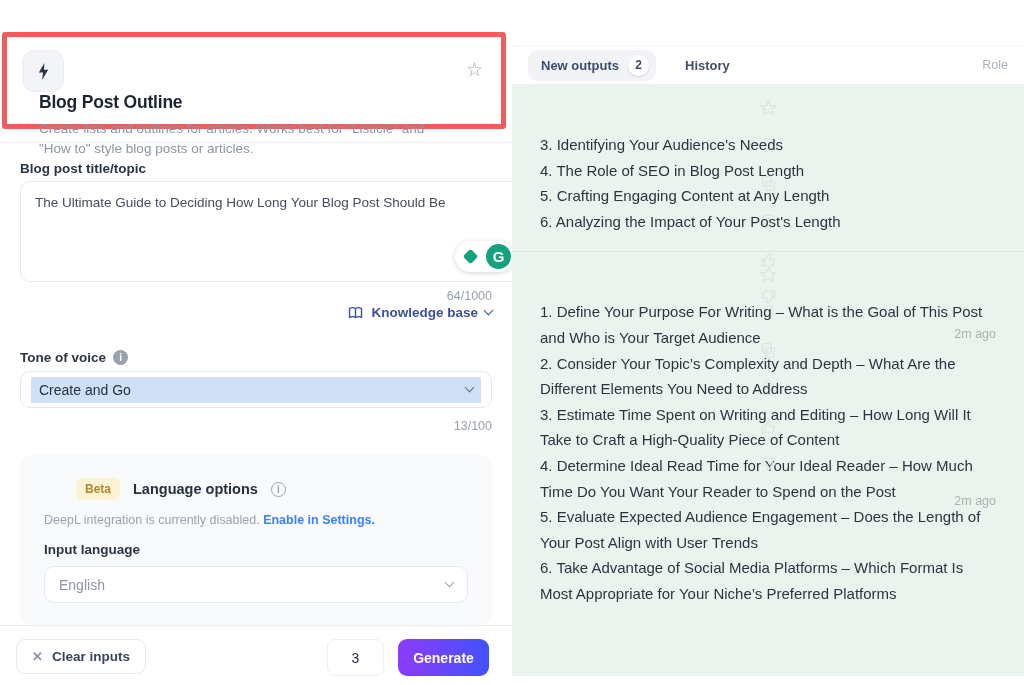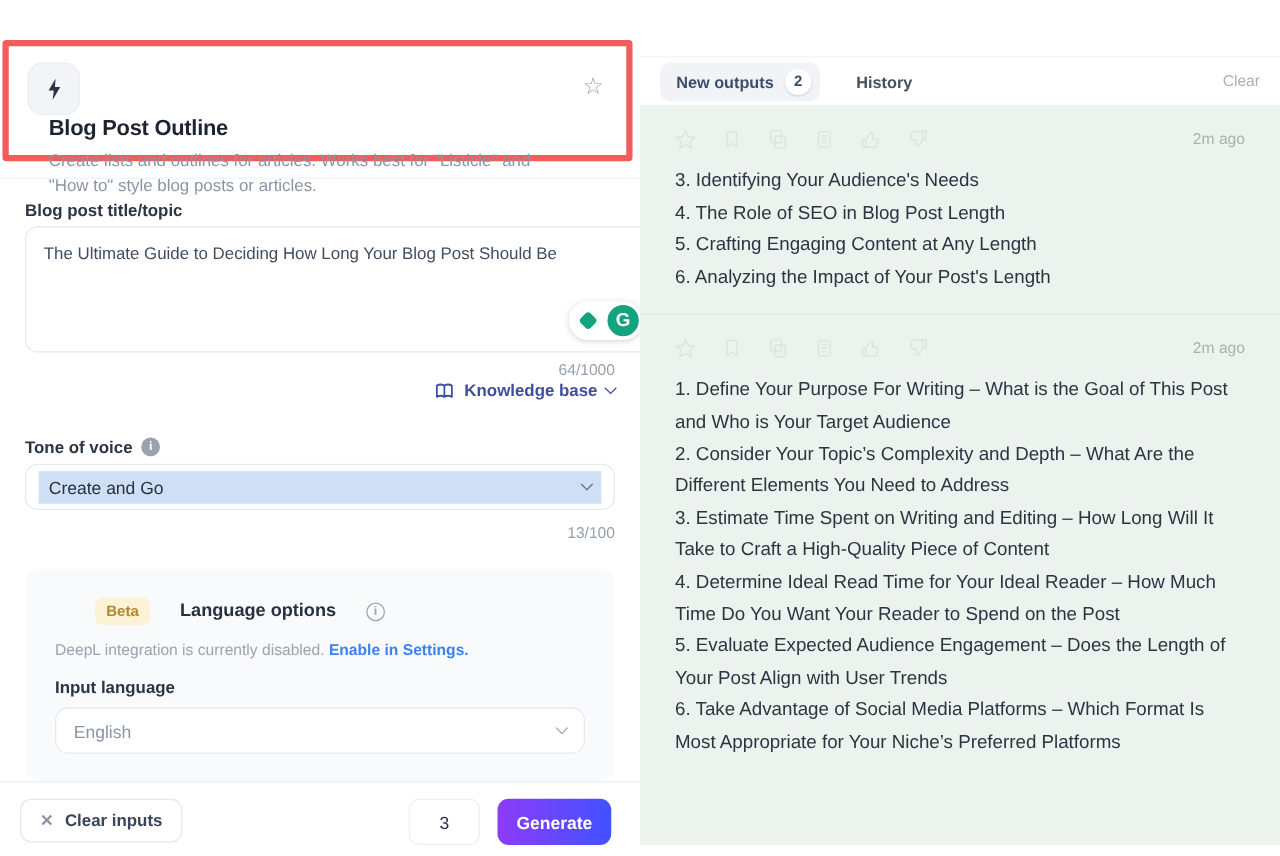--- a/index.html
+++ b/index.html
@@ -36,21 +36,21 @@
   .kb-chev{color:var(--link-blue);}
 
   .tone-label-row{position:absolute;left:20px;top:350px;display:flex;align-items:center;gap:7px;}
   .info-filled{width:15px;height:15px;border-radius:50%;background:#99a2ae;color:#fff;font-size:10px;font-weight:700;display:flex;align-items:center;justify-content:center;font-style:normal;}
   .tone-select{position:absolute;left:20px;top:371px;width:472px;height:37px;border:1px solid #e4e9ef;border-radius:10px;background:#fff;display:flex;align-items:center;padding:0 10px;cursor:pointer;}
   .tone-hl{flex:1;background:var(--selection-blue);padding:5px 8px;font-size:14px;color:#27303e;display:flex;align-items:center;}
   .tone-chev{margin-left:auto;color:#5b6b84;}
   .tone-count{top:419px;}
 
   .lang-card{position:absolute;left:20px;top:455px;width:472px;height:170px;background:#f8fafb;border-radius:12px;padding:23px 24px;}
-  .lang-head{display:flex;align-items:center;gap:24px;padding-left:32px;}
+  .lang-head{display:flex;align-items:center;gap:13px;padding-left:32px;}
   .beta{background:var(--beta-bg);color:var(--beta-text);font-size:12px;font-weight:700;padding:4px 9px;border-radius:6px;}
   .lang-title{font-size:14.5px;font-weight:700;color:#27303e;}
   .info-outline{width:15px;height:15px;border-radius:50%;border:1.4px solid #9aa3af;color:#9aa3af;font-size:10px;font-weight:700;display:flex;align-items:center;justify-content:center;font-style:normal;}
   .lang-notice{margin-top:13px;font-size:12.5px;color:#9aa3af;}
   .lang-notice b{color:#3b82f6;font-weight:700;}
   .input-label{margin-top:15px;}
   .lang-select{margin-top:9px;height:37px;border:1px solid #e4e9ef;border-radius:10px;background:#fff;display:flex;align-items:center;padding:0 14px;font-size:14px;color:#8b95a5;cursor:pointer;}
   .lang-chev{margin-left:auto;color:#9aa3af;}
 
   .footer{position:absolute;left:0;top:625px;width:512px;height:60px;background:#fff;border-top:1px solid #e9edf1;}
@@ -62,21 +62,21 @@
   
   .right{position:absolute;left:512px;top:0;width:512px;height:685px;background:#fff;}
   .out-header{position:absolute;left:0;top:45px;width:512px;height:40px;background:#fff;border-top:1px solid #f2f4f6;border-bottom:1px solid #eef1f2;display:flex;align-items:center;padding:0 16px;}
   .tab-pill{display:flex;align-items:center;gap:9px;background:#f1f3f6;border-radius:9px;padding:5px 7px 5px 13px;cursor:pointer;}
   .tab-pill-label{font-size:13px;font-weight:700;color:#3c4d6b;}
   .badge{width:21px;height:21px;border-radius:50%;background:#fff;box-shadow:0 1px 2px rgba(0,0,0,.14);font-size:12px;font-weight:700;color:#3c4d6b;display:flex;align-items:center;justify-content:center;}
   .tab-history{margin-left:29px;font-size:13px;font-weight:600;color:#444f5f;cursor:pointer;}
   .clear-link{margin-left:auto;font-size:12.5px;color:#a9b2bc;cursor:pointer;}
   .out-body{position:absolute;left:0;top:85px;width:512px;height:591px;background:var(--mint-bg);padding:0 28px;overflow:hidden;}
   .out-card{padding-top:14px;}
-  .icon-row{display:flex;align-items:center;gap:21px;height:24px;}
+  .icon-row{display:flex;align-items:center;gap:21px;height:24px;flex-direction:column;}
   .act-icon{display:flex;align-items:center;cursor:pointer;}
   .act-icon svg{stroke:#dce6e0;fill:none;stroke-width:1.3;}
   .ts{margin-left:auto;font-size:12.5px;color:#a7b3ab;}
   .lines{margin-top:9px;font-size:15px;line-height:25.6px;color:#2b3540;}
   .card-divider{border-top:1px solid #dfe8e3;margin:17px -28px 0;}
 </style>
 </head>
 <body>
 
 <div class="app">
@@ -160,21 +160,21 @@
   </section>
 
   <section class="right">
 
     <div class="out-header">
       <div class="tab-pill">
         <span class="tab-pill-label">New outputs</span>
         <span class="badge">2</span>
       </div>
       <span class="tab-history">History</span>
-      <span class="clear-link">Clear</span>
+      <span class="clear-link">Role</span>
     </div>
 
     <div class="out-body">
 
       <div class="out-card">
         <div class="icon-row">
           <span class="act-icon">
               <svg width="17" height="17" viewBox="0 0 16 16">
                 <path d="M8 1.5 L10 6 L14.8 6.5 L11.3 9.8 L12.4 14.4 L8 12 L3.6 14.4 L4.7 9.8 L1.2 6.5 L6 6 Z"></path>
               </svg>

